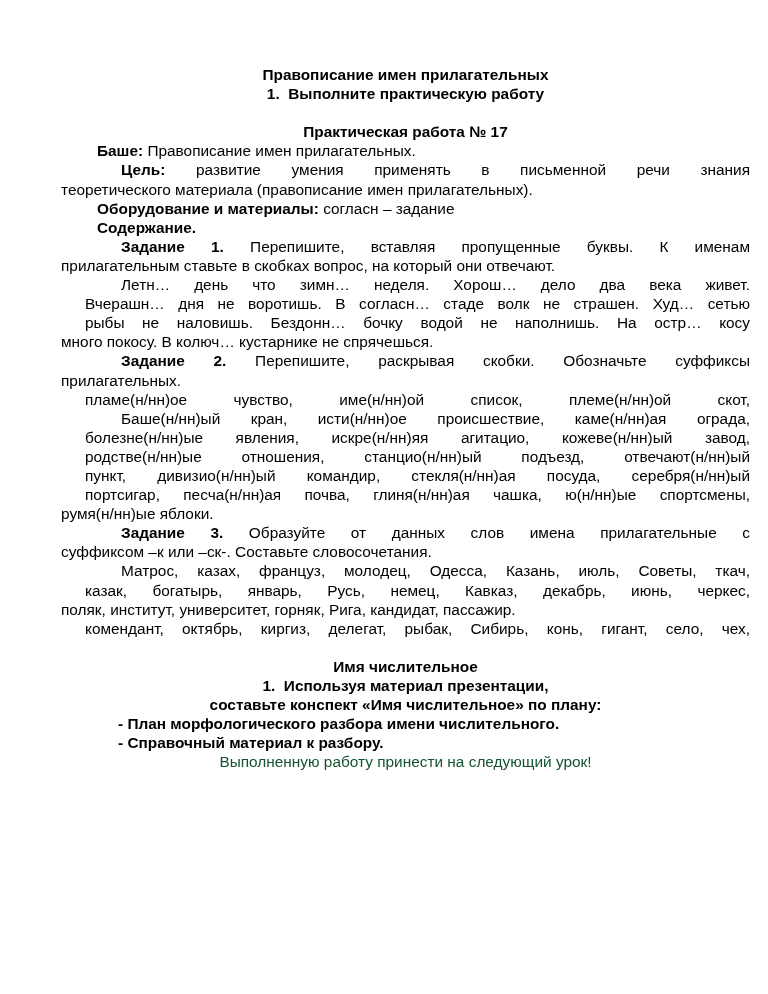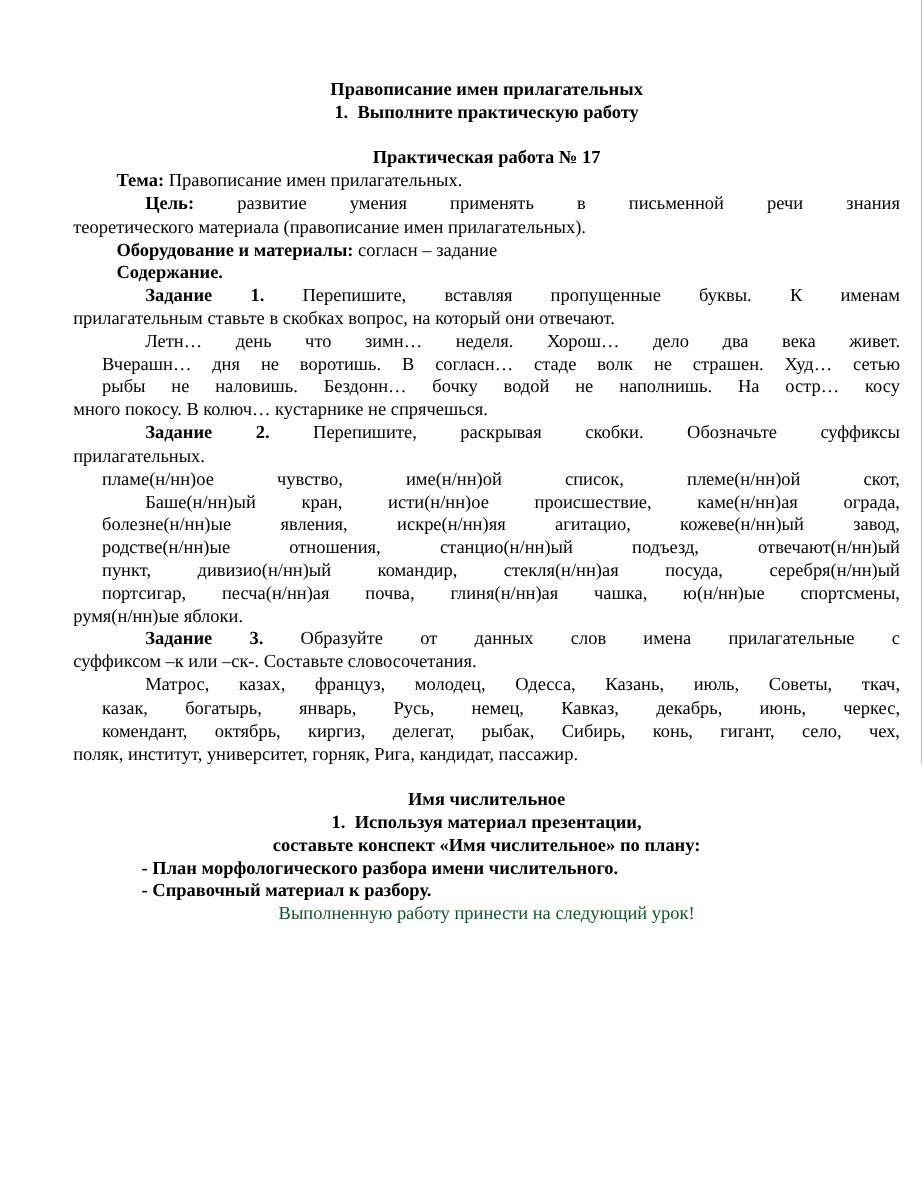--- a/index.html
+++ b/index.html
@@ -1,18 +1,18 @@
 <!DOCTYPE html>
 <html><head>
 <meta charset="utf-8">
 <style>
   html,body { margin:0; padding:0; background:#888; }
   .page {
     width:768px; height:994px; margin:0 auto; background:#ffffff;
-    font-family:Liberation Serif, serif;
+    font-family:Liberation Sans, sans-serif;
     font-size:15.4px; color:#000000; overflow:hidden; box-sizing:border-box;
   }
   .content { padding:65px 18px 0 61px; }
   .line { line-height:19.1px; min-height:19.1px; }
   .j { text-align:justify; text-align-last:justify;margin-left:24px; }
   .ind { text-indent:36px; }
   .c { text-align:center; }
   .b { font-weight:700; }
   .dash { padding-left:57px; font-weight:700; }
   .red { color:#14532d; }
@@ -21,21 +21,21 @@
 <body>
 
 <div class="page">
   <div class="content">
 
     <div class="line c b">Правописание имен прилагательных</div>
     <div class="line c b">1.&nbsp;&nbsp;Выполните практическую работу</div>
     <div class="line"></div>
     <div class="line c b">Практическая работа № 17</div>
 
-    <div class="line ind"><span class="b">Тема:</span><span> Правописание имен прилагательных.</span></div>
+    <div class="line ind"><span class="b">Баше:</span><span> Правописание имен прилагательных.</span></div>
 
     <div class="line j ind"><span class="b">Цель:</span><span> развитие умения применять в письменной речи знания</span></div>
     <div class="line">теоретического материала (правописание имен прилагательных).</div>
 
     <div class="line ind"><span class="b">Оборудование и материалы:</span><span> согласн – задание</span></div>
 
     <div class="line ind"><span class="b">Содержание.</span><span></span></div>
 
     <div class="line j ind"><span class="b">Задание 1.</span><span> Перепишите, вставляя пропущенные буквы. К именам</span></div>
     <div class="line">прилагательным ставьте в скобках вопрос, на который они отвечают.</div>
@@ -54,22 +54,22 @@
     <div class="line j">родстве(н/нн)ые отношения, станцио(н/нн)ый подъезд, отвечают(н/нн)ый</div>
     <div class="line j">пункт, дивизио(н/нн)ый командир, стекля(н/нн)ая посуда, серебря(н/нн)ый</div>
     <div class="line j">портсигар, песча(н/нн)ая почва, глиня(н/нн)ая чашка, ю(н/нн)ые спортсмены,</div>
     <div class="line">румя(н/нн)ые яблоки.</div>
 
     <div class="line j ind"><span class="b">Задание 3.</span><span> Образуйте от данных слов имена прилагательные с</span></div>
     <div class="line">суффиксом –к или –ск-. Составьте словосочетания.</div>
 
     <div class="line j ind">Матрос, казах, француз, молодец, Одесса, Казань, июль, Советы, ткач,</div>
     <div class="line j">казак, богатырь, январь, Русь, немец, Кавказ, декабрь, июнь, черкес,</div>
+    <div class="line">поляк, институт, университет, горняк, Рига, кандидат, пассажир.</div>
     <div class="line j">комендант, октябрь, киргиз, делегат, рыбак, Сибирь, конь, гигант, село, чех,</div>
-    <div class="line">поляк, институт, университет, горняк, Рига, кандидат, пассажир.</div>
 
     <div class="line"></div>
 
     <div class="line c b">Имя числительное</div>
     <div class="line c b">1.&nbsp;&nbsp;Используя материал презентации,</div>
     <div class="line c b">составьте конспект «Имя числительное» по плану:</div>
 
     <div class="line dash">- План морфологического разбора имени числительного.</div>
     <div class="line dash">- Справочный материал к разбору.</div>
 

